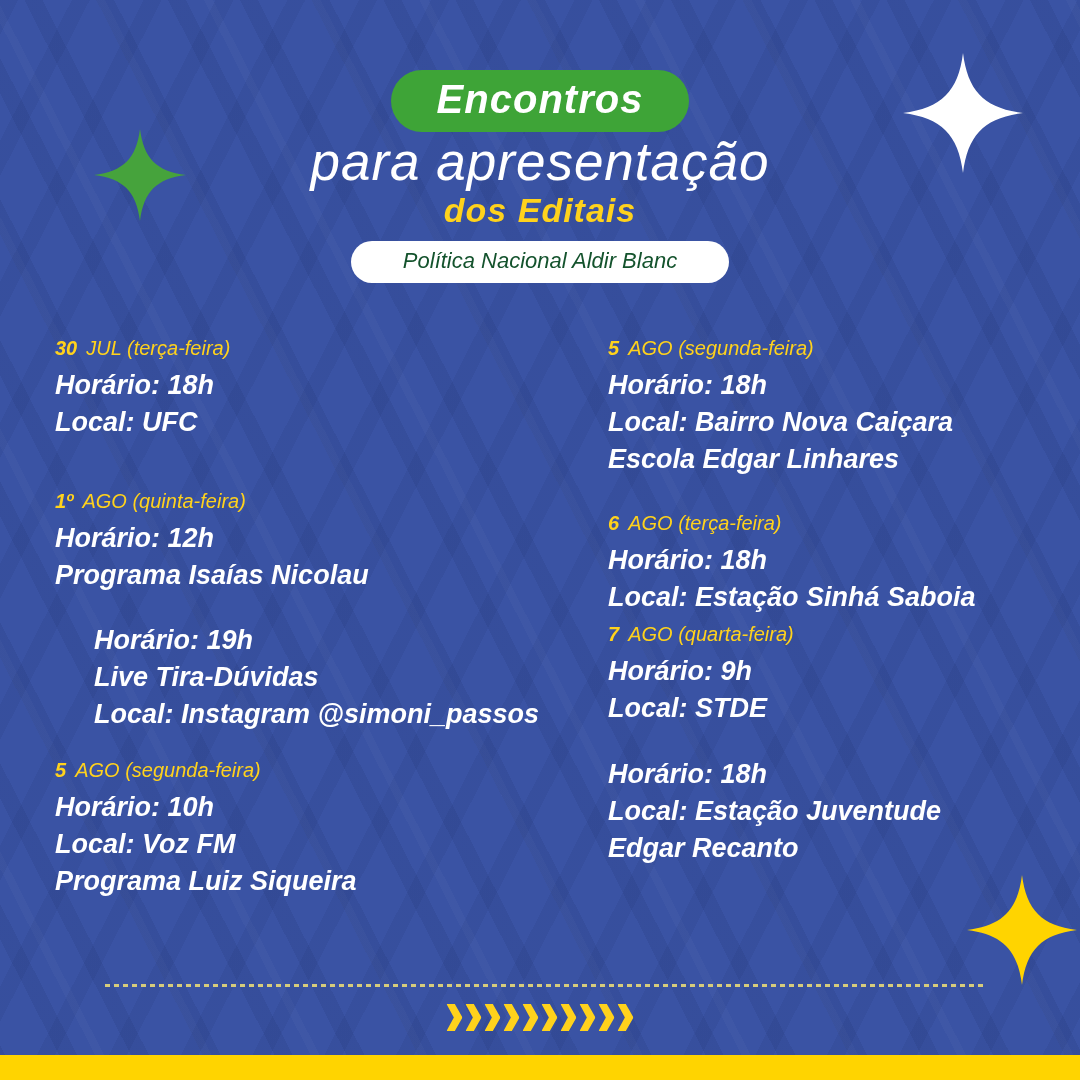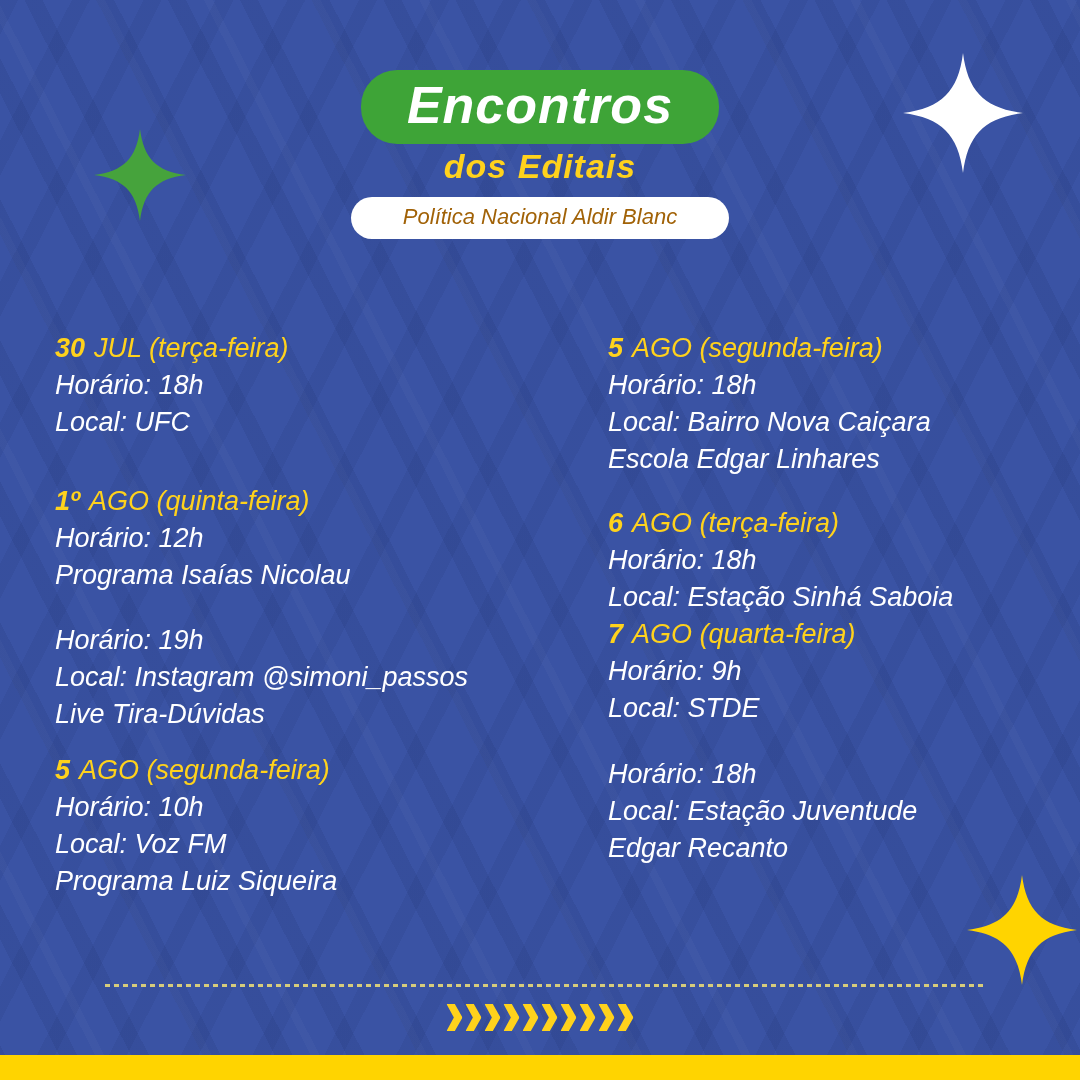--- a/index.html
+++ b/index.html
@@ -20,54 +20,54 @@
   }
   .star{position:absolute;}
   
   .header{
     position:absolute;top:70px;left:0;width:100%;
     text-align:center;line-height:1;
   }
   .badge{
     display:inline-block;
     background:#3EA437;color:#fff;
-    font-weight:800;font-size:52px;
+    font-weight:800;font-size:40px;
     padding:9px 46px 13px 46px;
     border-radius:36px;
     letter-spacing:1px;
   }
   .subtitle{
     margin-top:3px;
     color:#fff;font-weight:400;font-size:53px;letter-spacing:1px;
   }
   .subtitle-highlight{
     margin-top:5px;
     color:#FFD21C;font-weight:800;font-size:34px;letter-spacing:1px;
   }
   .tagline-pill{
     display:inline-block;margin-top:14px;
-    background:#fff;color:#a16207;
+    background:#fff;color:#14532d;
     font-size:22px;font-weight:500;
     padding:9px 52px 11px 52px;border-radius:24px;
   }
   
   .col{position:absolute;top:330px;}
   .col-left{left:55px;width:520px;}
   .col-right{left:608px;width:450px;}
   .block{margin:0;}
   .date-heading{
-    color:#FFD21C;font-size:27px;font-weight:500;
+    color:#FFD21C;font-size:20px;font-weight:500;
     line-height:37px;white-space:nowrap;
   }
   .date-heading .day{font-weight:800;margin-right:9px;}
   .sched-line{
-    color:#fff;font-size:27px;font-weight:400;
+    color:#fff;font-size:27px;font-weight:700;
     line-height:37px;white-space:nowrap;
   }
-  .mt-l2{margin-top:42px;} .mt-l3{margin-top:28px;} .mt-l4{margin-top:19px;}
+  .mt-l2{margin-top:42px;} .mt-l3{margin-top:28px;margin-left:39px;} .mt-l4{margin-top:19px;}
   .mt-r2{margin-top:27px;} .mt-r3{} .mt-r4{margin-top:29px;}
   
   .dash-line{
     position:absolute;left:105px;top:984px;width:880px;height:3px;
     background:repeating-linear-gradient(90deg,#D6CC7C 0 5px,rgba(0,0,0,0) 5px 9px);
   }
   .chevrons{
     position:absolute;top:1004px;left:50%;transform:translateX(-50%);
     display:flex;gap:3px;
   }
@@ -91,20 +91,21 @@
   </svg>
   <svg class="star" style="left:903px;top:51px;width:120px;height:124px;" viewBox="0 0 100 100">
     <path d="M50 0 C54 32 68 46 100 50 C68 54 54 68 50 100 C46 68 32 54 0 50 C32 46 46 32 50 0 Z" fill="#FFFFFF"></path>
   </svg>
   <svg class="star" style="left:967px;top:875px;width:110px;height:110px;" viewBox="0 0 100 100">
     <path d="M50 0 C54 32 68 46 100 50 C68 54 54 68 50 100 C46 68 32 54 0 50 C32 46 46 32 50 0 Z" fill="#FFD400"></path>
   </svg>
 
   <div class="header">
     <div><span class="badge">Encontros</span></div>
+    <div class="subtitle">para apresentação</div>
     <div class="subtitle-highlight">dos Editais</div>
     <div><span class="tagline-pill">Política Nacional Aldir Blanc</span></div>
   </div>
 
   <div class="col col-left">
     <div class="block">
       <div class="date-heading">
         <span class="day">30</span><span>JUL (terça-feira)</span>
       </div>
       <div class="sched-line">Horário: 18h</div>
@@ -112,22 +113,22 @@
     </div>
     <div class="block mt-l2">
       <div class="date-heading">
         <span class="day">1º</span><span>AGO (quinta-feira)</span>
       </div>
       <div class="sched-line">Horário: 12h</div>
       <div class="sched-line">Programa Isaías Nicolau</div>
     </div>
     <div class="block mt-l3">
       <div class="sched-line">Horário: 19h</div>
+      <div class="sched-line">Live Tira-Dúvidas</div>
       <div class="sched-line">Local: Instagram @simoni_passos</div>
-      <div class="sched-line">Live Tira-Dúvidas</div>
     </div>
     <div class="block mt-l4">
       <div class="date-heading">
         <span class="day">5</span><span>AGO (segunda-feira)</span>
       </div>
       <div class="sched-line">Horário: 10h</div>
       <div class="sched-line">Local: Voz FM</div>
       <div class="sched-line">Programa Luiz Siqueira</div>
     </div>
   </div>

